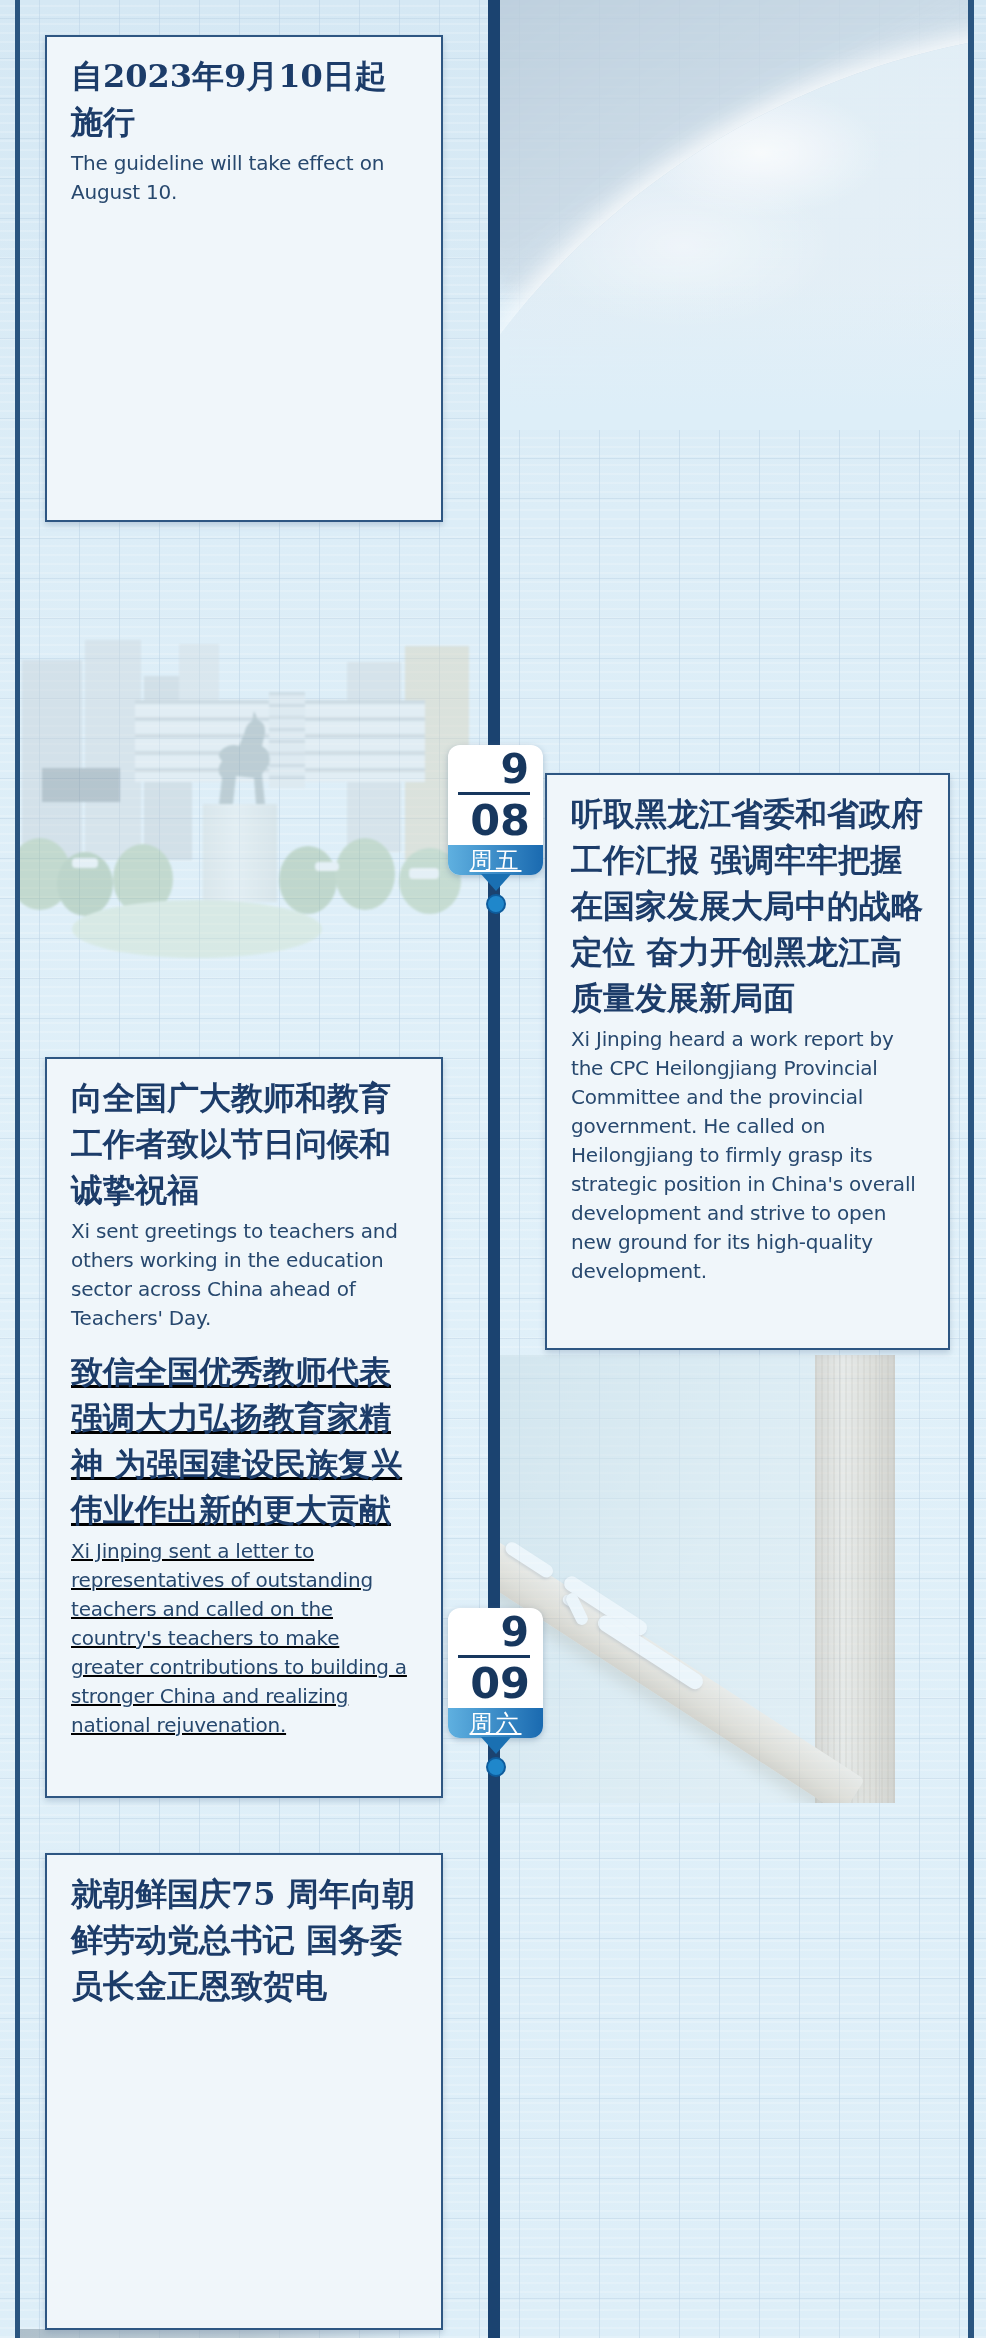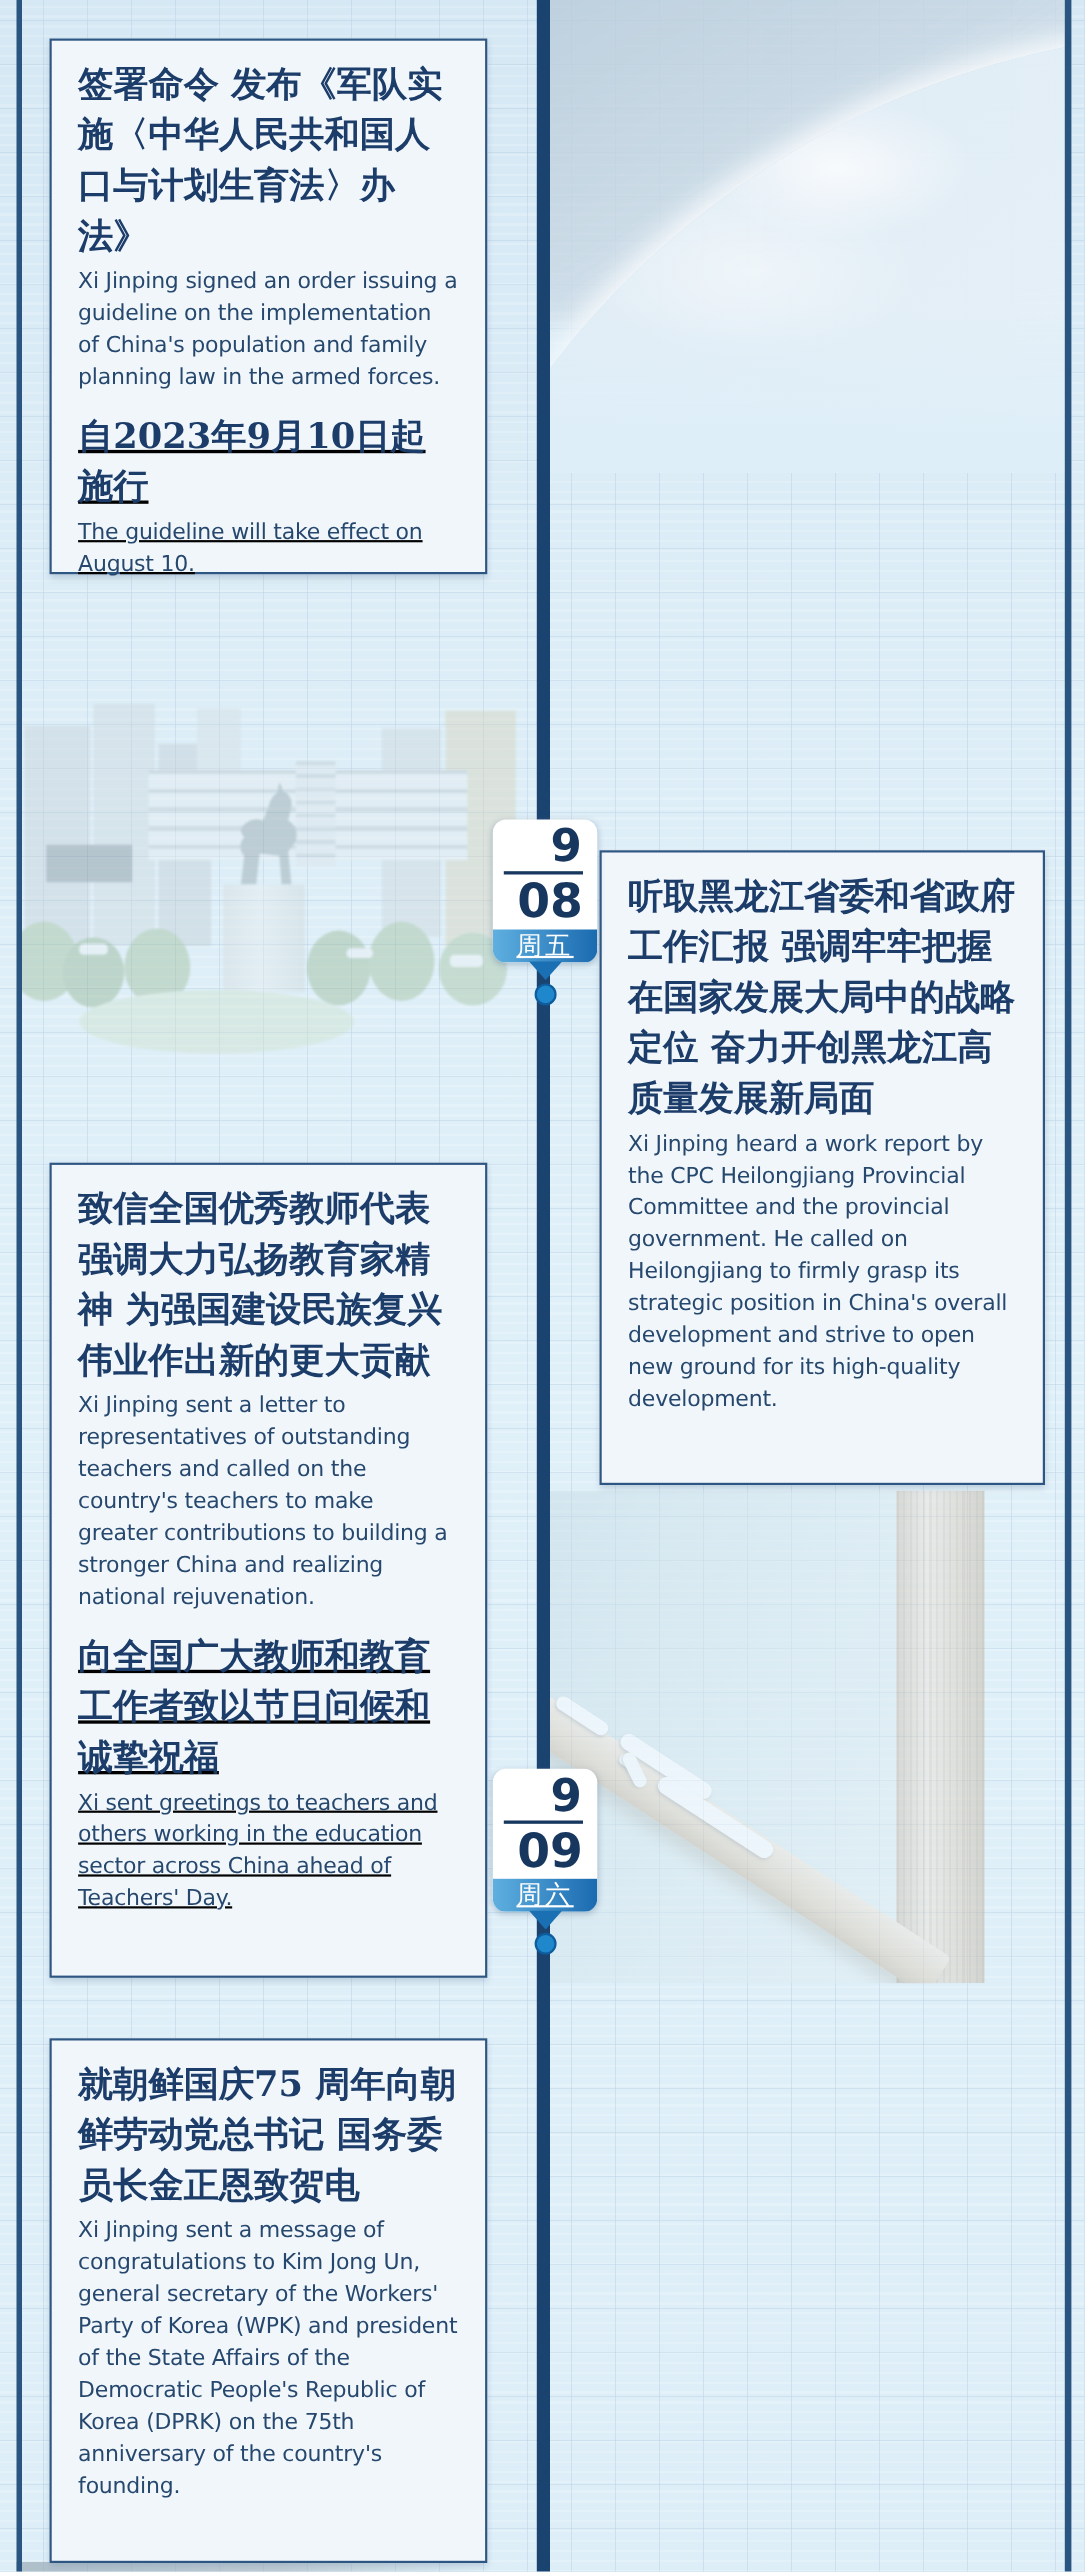--- a/index.html
+++ b/index.html
@@ -152,52 +152,47 @@
   </div>
 
   <div class="bg bg-strip"></div>
 
   <div class="edge-line edge-left"></div>
   <div class="edge-line edge-right"></div>
   <div class="axis"></div>
 
   <div class="card" style="left:45px;top:35px;width:398px;height:487px;">
     <div class="sec">
-      <h2 class="zh">签署命令 发布《军队实施〈中华人民共和国人口与计划生育法〉办法》</h2>
-      <p class="en">Xi Jinping signed an order issuing a guideline on the implementation of China's population and family planning law in the armed forces.</p>
-    </div>
-    <div class="sec">
       <h2 class="zh">自2023年9月10日起施行</h2>
       <p class="en">The guideline will take effect on August 10.</p>
     </div>
   </div>
 
 
   <div class="card" style="left:545px;top:773px;width:405px;height:577px;">
     <div class="sec">
       <h2 class="zh">听取黑龙江省委和省政府工作汇报 强调牢牢把握在国家发展大局中的战略定位 奋力开创黑龙江高质量发展新局面</h2>
       <p class="en">Xi Jinping heard a work report by the CPC Heilongjiang Provincial Committee and the provincial government. He called on Heilongjiang to firmly grasp its strategic position in China's overall development and strive to open new ground for its high-quality development.</p>
     </div>
   </div>
 
   <div class="card" style="left:45px;top:1057px;width:398px;height:741px;">
     <div class="sec">
+      <h2 class="zh">向全国广大教师和教育工作者致以节日问候和诚挚祝福</h2>
+      <p class="en">Xi sent greetings to teachers and others working in the education sector across China ahead of Teachers' Day.</p>
+    </div>
+    <div class="sec">
       <h2 class="zh">致信全国优秀教师代表 强调大力弘扬教育家精神 为强国建设民族复兴伟业作出新的更大贡献</h2>
       <p class="en">Xi Jinping sent a letter to representatives of outstanding teachers and called on the country's teachers to make greater contributions to building a stronger China and realizing national rejuvenation.</p>
     </div>
-    <div class="sec">
-      <h2 class="zh">向全国广大教师和教育工作者致以节日问候和诚挚祝福</h2>
-      <p class="en">Xi sent greetings to teachers and others working in the education sector across China ahead of Teachers' Day.</p>
-    </div>
   </div>
 
   <div class="card" style="left:45px;top:1853px;width:398px;height:477px;">
     <div class="sec">
       <h2 class="zh">就朝鲜国庆75 周年向朝鲜劳动党总书记 国务委员长金正恩致贺电</h2>
-      <p class="en">Xi Jinping sent a message of congratulations to Kim Jong Un, general secretary of the Workers' Party of Korea (WPK) and president of the State Affairs of the Democratic People's Republic of Korea (DPRK) on the 75th anniversary of the country's founding.</p>
     </div>
   </div>
 
   <div class="badge" style="top:745px;">
     <div class="badge-box">
       <div class="badge-month">9</div>
       <div class="badge-rule"></div>
       <div class="badge-day">08</div>
       <div class="badge-week">周五</div>
     </div>

